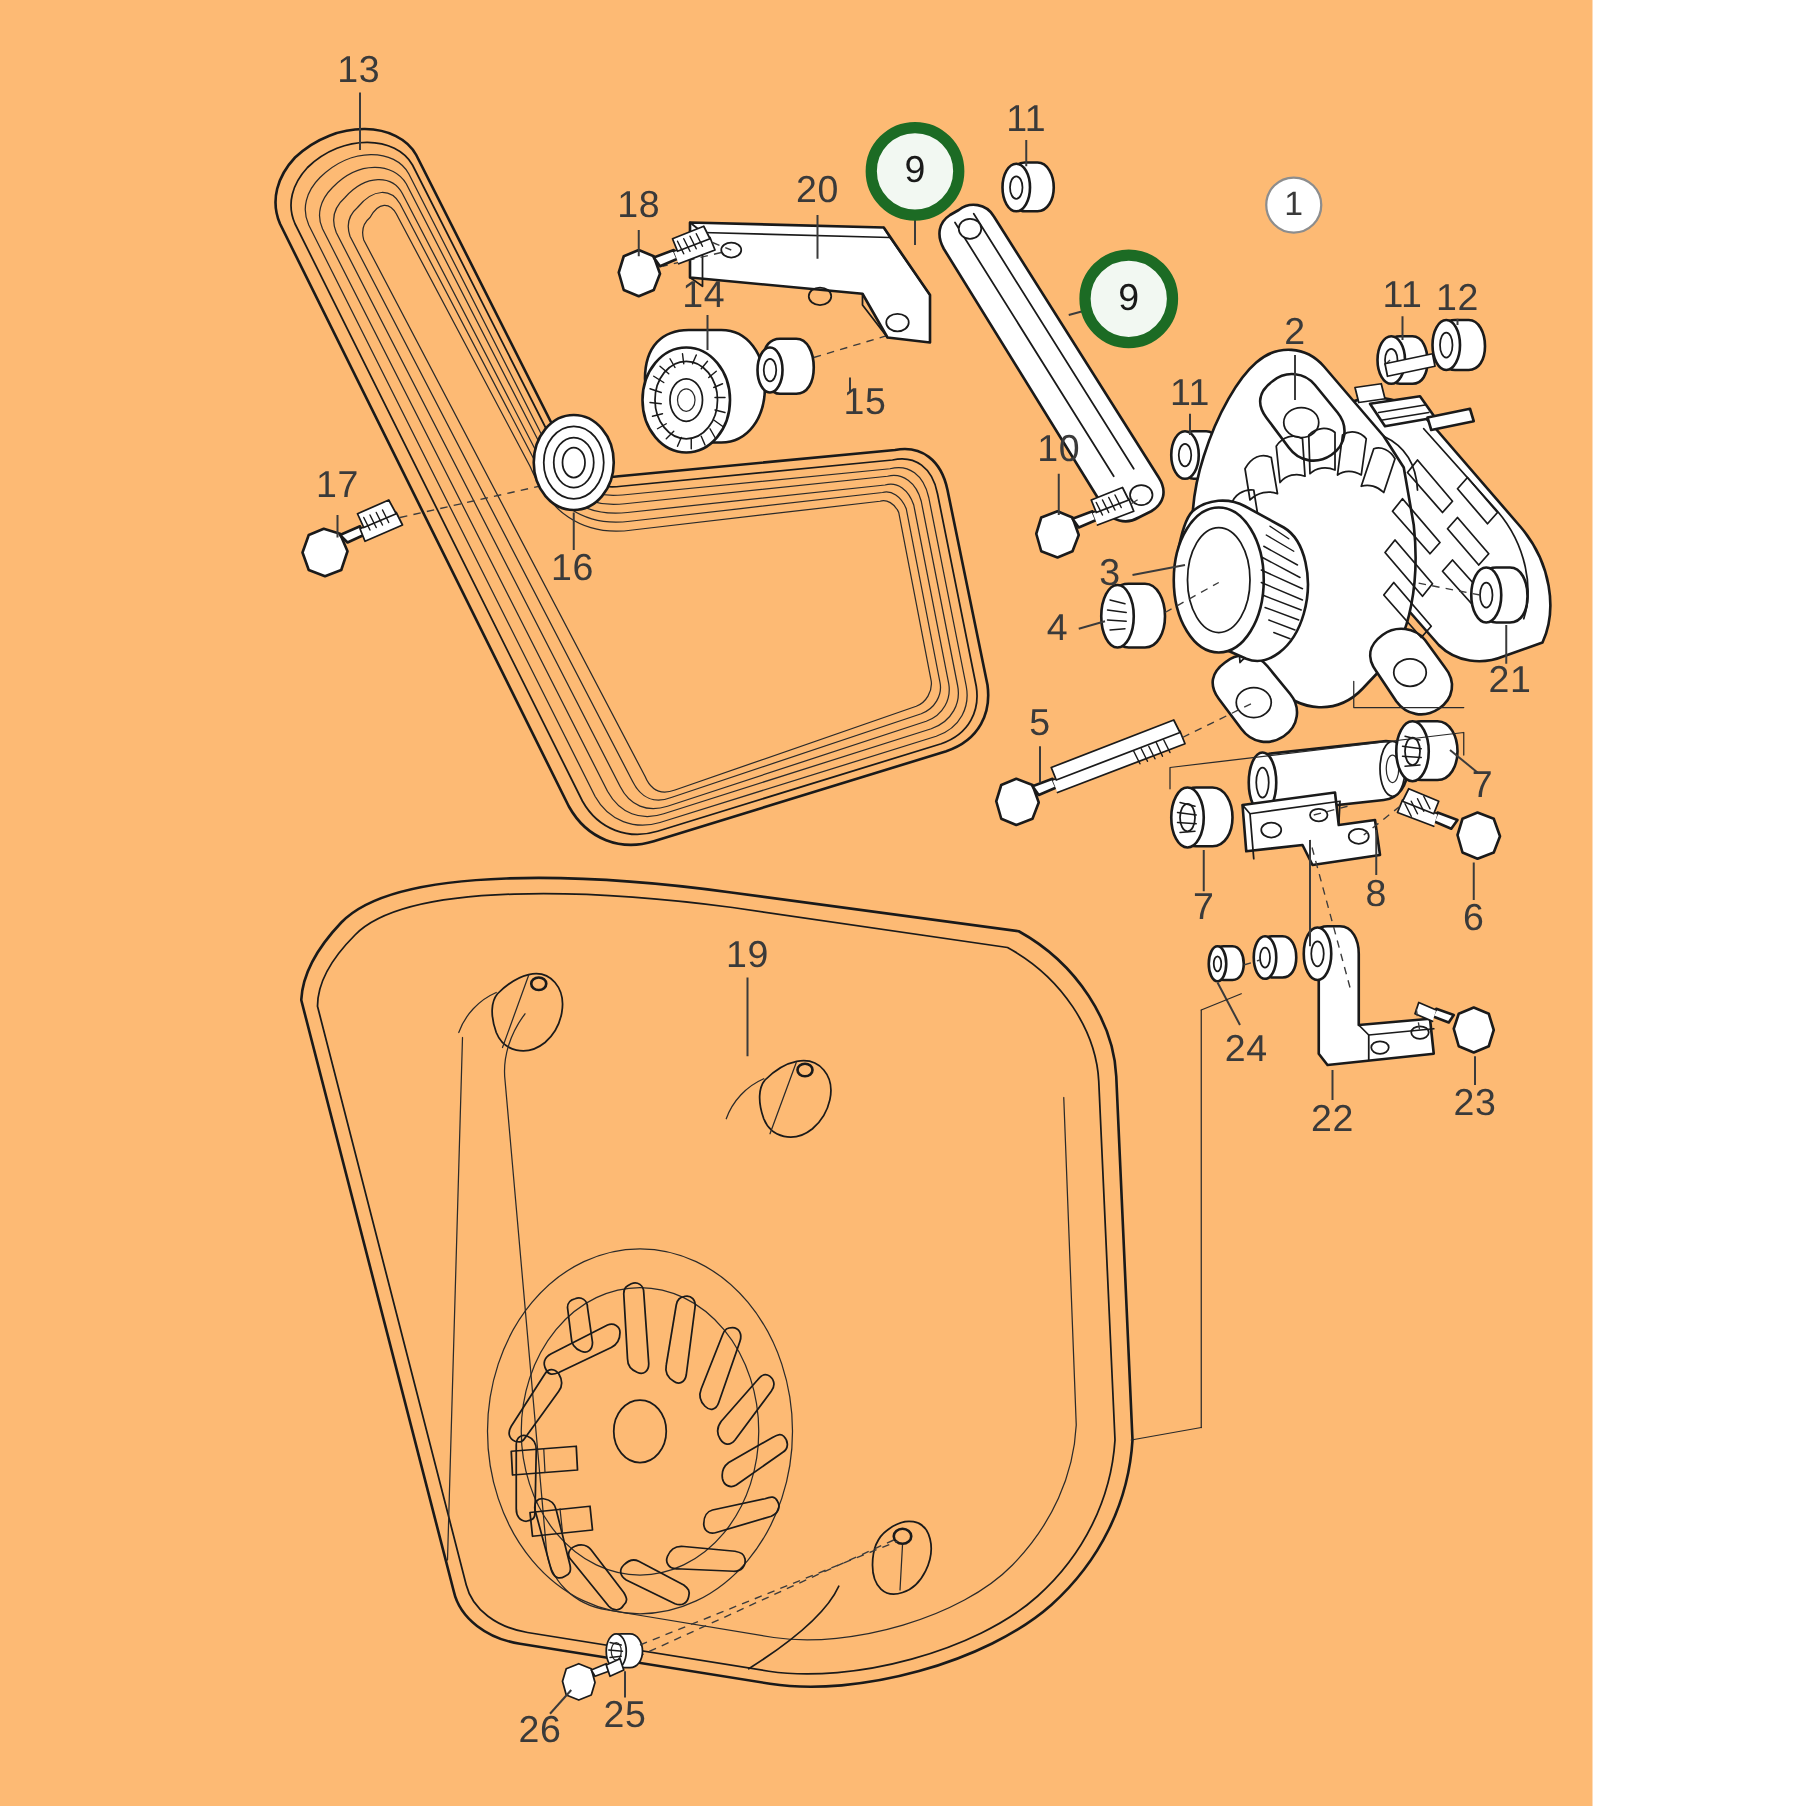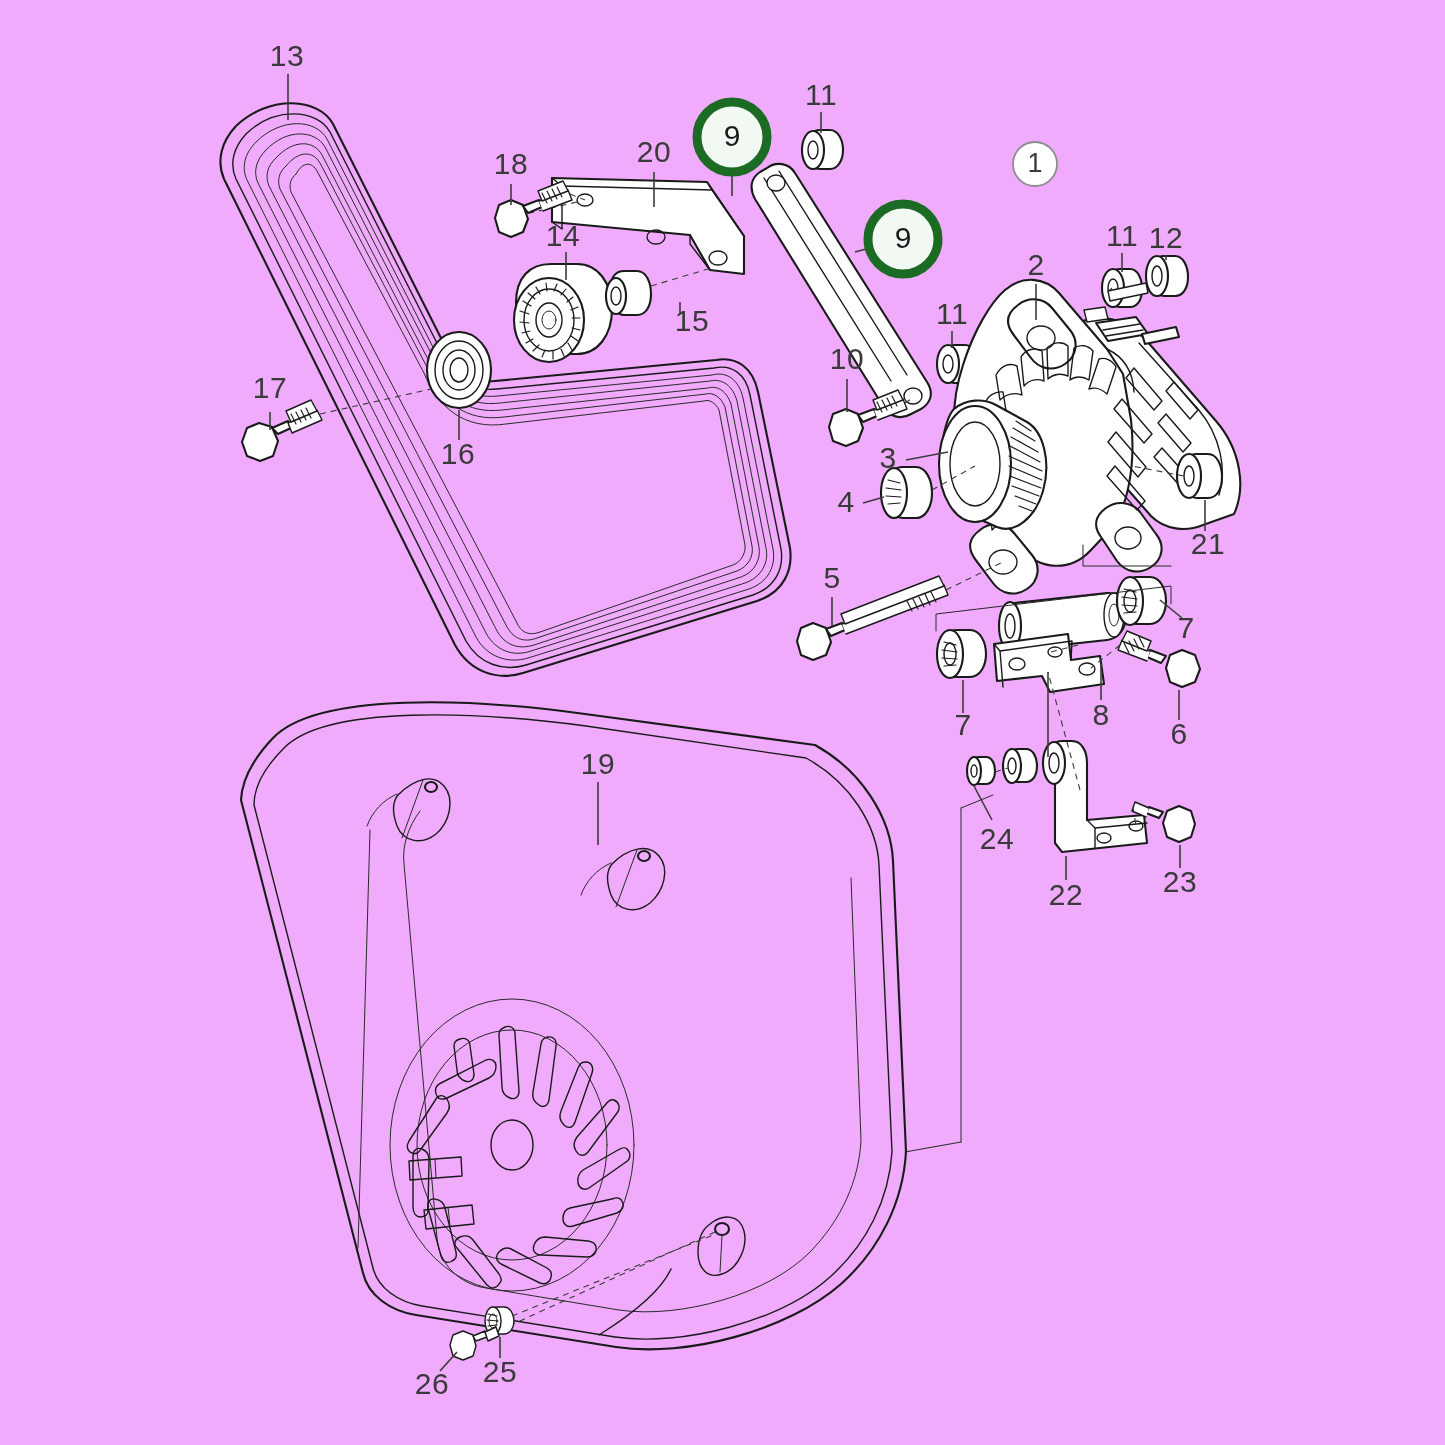--- a/index.html
+++ b/index.html
@@ -1,17 +1,17 @@
 <!DOCTYPE html>
 <html><head>
 <meta charset="utf-8">
 <style>
   html,body{margin:0;padding:0;background:#ffffff;}
   body{width:1445px;height:1445px;font-family:"Liberation Sans",sans-serif;overflow:hidden;}
-  #stage{position:relative;width:1445px;height:1445px;background:#f0abfc;}
+  #stage{position:relative;width:1274px;height:1445px;background:#fdba74;}
   svg#diagram{position:absolute;left:0;top:0;width:1445px;height:1445px;}
   .ln{fill:none;stroke:#1a1a1a;stroke-width:2.1;stroke-linecap:round;stroke-linejoin:round;}
   .ln-thin{fill:none;stroke:#1a1a1a;stroke-width:1.4;stroke-linecap:round;stroke-linejoin:round;}
   .ln-hair{fill:none;stroke:#2a2a2a;stroke-width:1;stroke-linecap:round;stroke-linejoin:round;}
   .fillw{fill:#ffffff;stroke:#1a1a1a;stroke-width:2.1;stroke-linejoin:round;stroke-linecap:round;}
   .fillw-t{fill:#ffffff;stroke:#1a1a1a;stroke-width:1.4;stroke-linejoin:round;stroke-linecap:round;}
   .leader{fill:none;stroke:#3b3b3b;stroke-width:1.6;}
   .leaderdash{fill:none;stroke:#3b3b3b;stroke-width:1.1;stroke-dasharray:6 5;}
   .hatch{fill:none;stroke:#1a1a1a;stroke-width:1.15;stroke-linecap:round;}
   .callout{font-family:"Liberation Sans",sans-serif;font-size:30px;fill:#3a3a3a;

